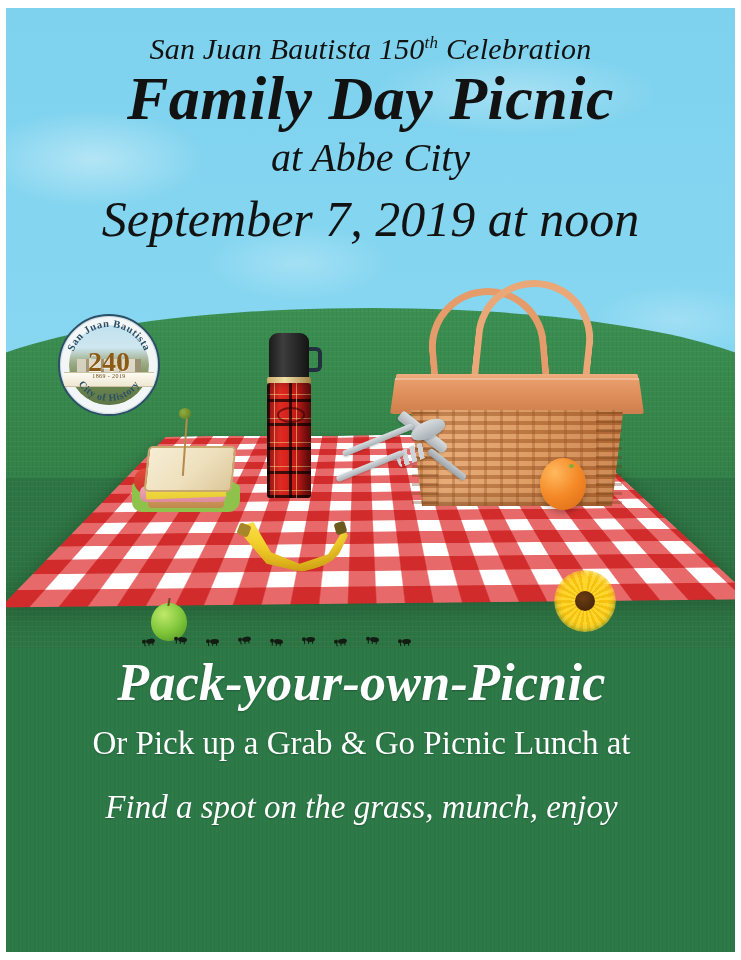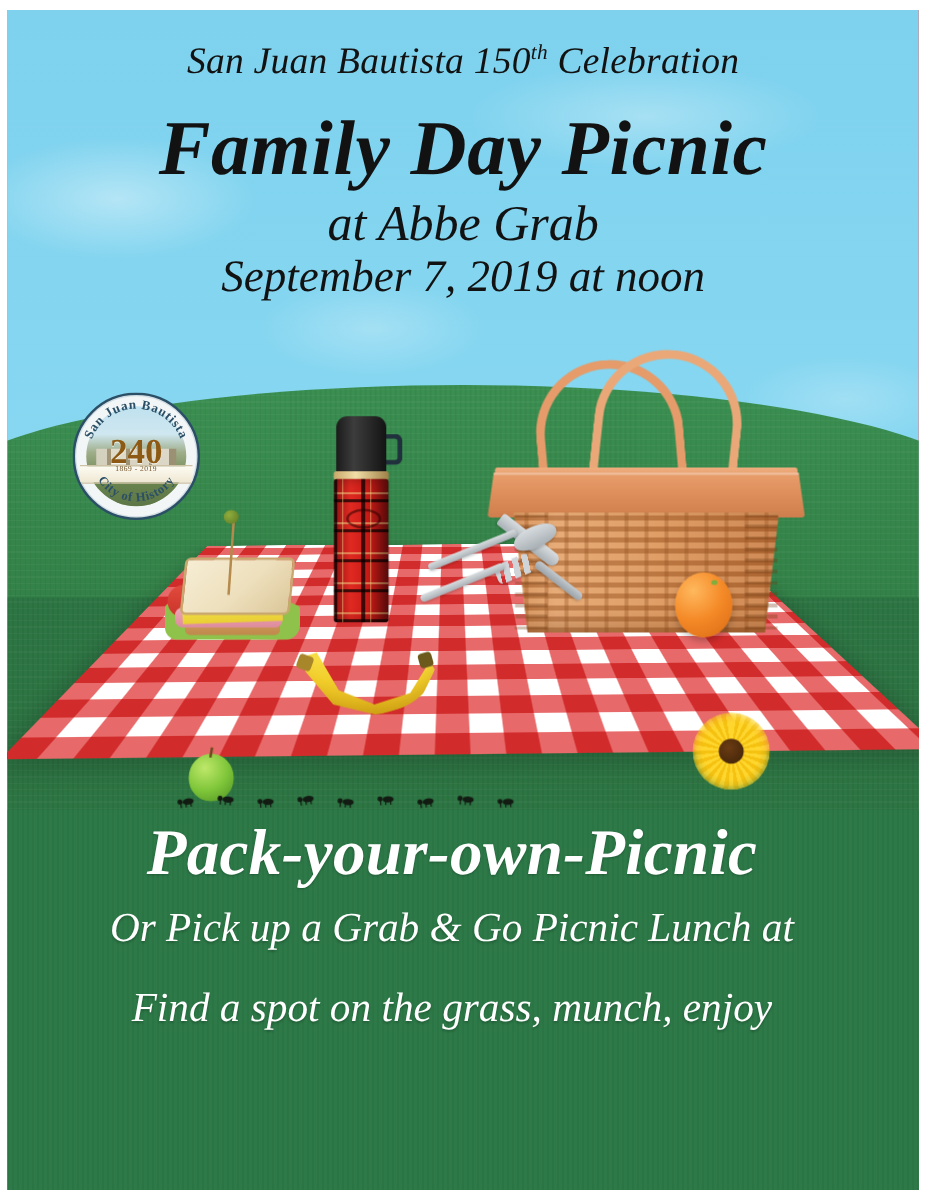--- a/index.html
+++ b/index.html
@@ -22,21 +22,21 @@
   }
 
   
   .frame-inner {
     position: absolute;
     left: 6px;
     top: 8px;
     right: 6px;
     bottom: 8px;
     overflow: hidden;
-    background: #ef4444;
+    background: #0369a1;
   }
 
   
   .sky {
     position: absolute;
     left: 0; top: 0; right: 0;
     height: 100%;
     background:
       radial-gradient(ellipse 160px 70px at 12% 16%, rgba(255,255,255,.40), rgba(255,255,255,0) 70%),
       radial-gradient(ellipse 200px 60px at 70% 9%, rgba(255,255,255,.30), rgba(255,255,255,0) 70%),
@@ -99,38 +99,38 @@
     font-size: 17px;
     vertical-align: super;
     line-height: 0;
   }
   .title {
     font-family: "Liberation Serif", serif;
     font-style: italic;
     font-weight: bold;
     font-size: 62px;
     line-height: 1.04;
-    margin-top: 23px;
+    margin-top: 2px;
     letter-spacing: .5px;
     white-space: nowrap;
   }
   .subtitle {
     font-family: "Liberation Serif", serif;
     font-style: italic;
     font-size: 40px;
     line-height: 1.1;
     margin-top: 6px;
     white-space: nowrap;
   }
   .datetime {
     font-family: "Liberation Serif", serif;
     font-style: italic;
-    font-size: 36px;
+    font-size: 50px;
     line-height: 1.1;
-    margin-top: 1px;
+    margin-top: 12px;
     white-space: nowrap;
   }
 
   
   .seal {
     position: absolute;
     left: 52px;
     top: 306px;
     width: 98px;
     height: 98px;
@@ -622,21 +622,20 @@
     font-style: italic;
     font-weight: bold;
     font-size: 52px;
     line-height: 1.05;
     letter-spacing: .3px;
     white-space: nowrap;
     text-shadow: 0 1px 2px rgba(0,0,0,.25);
   }
   .grab-line {
     font-family: "Liberation Serif", serif;
-    font-style: italic;
     font-size: 33px;
     line-height: 1.22;
     margin-top: 12px;
     white-space: nowrap;
     text-shadow: 0 1px 2px rgba(0,0,0,.22);
   }
   .find-line {
     font-family: "Liberation Serif", serif;
     font-style: italic;
     font-size: 33px;
@@ -654,21 +653,21 @@
   <div class="frame-inner">
 
     <div class="sky"></div>
     <div class="grass"></div>
     <div class="grass-flat"></div>
     <div class="grass-deep"></div>
 
     <div class="headings">
       <div class="kicker"><span>San Juan Bautista 150</span><sup>th</sup><span> Celebration</span></div>
       <div class="title">Family Day Picnic</div>
-      <div class="subtitle">at Abbe Grab</div>
+      <div class="subtitle">at Abbe City</div>
       <div class="datetime">September 7, 2019 at noon</div>
     </div>
 
     <div class="seal">
       <div class="seal-photo"></div>
       <div class="seal-banner"></div>
       <div class="seal-150">240</div>
       <div class="seal-years">1869 - 2019</div>
       <svg class="seal-ring-text" viewBox="0 0 98 98">
         <defs>

